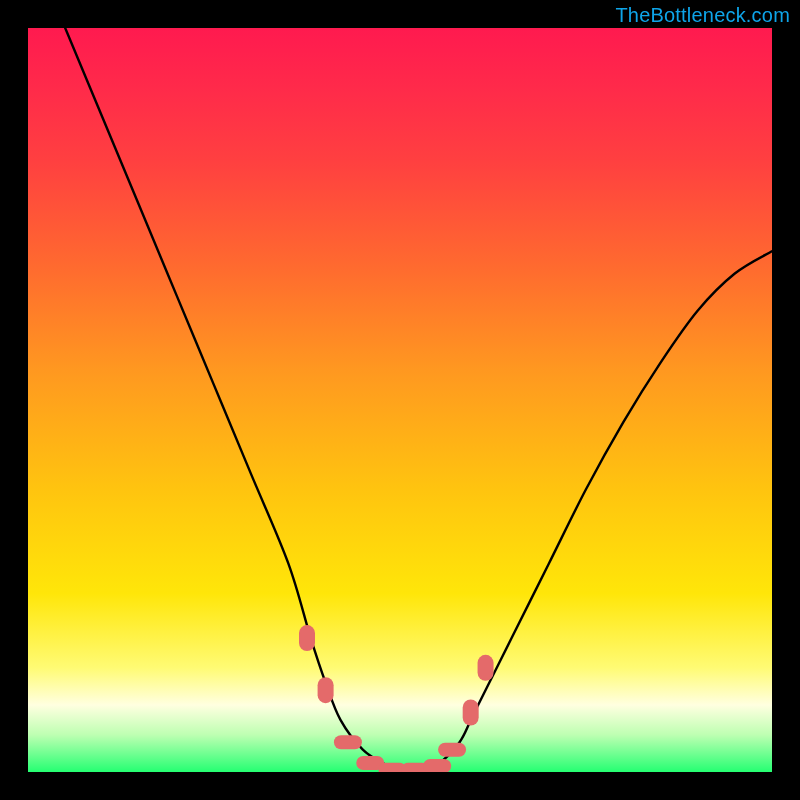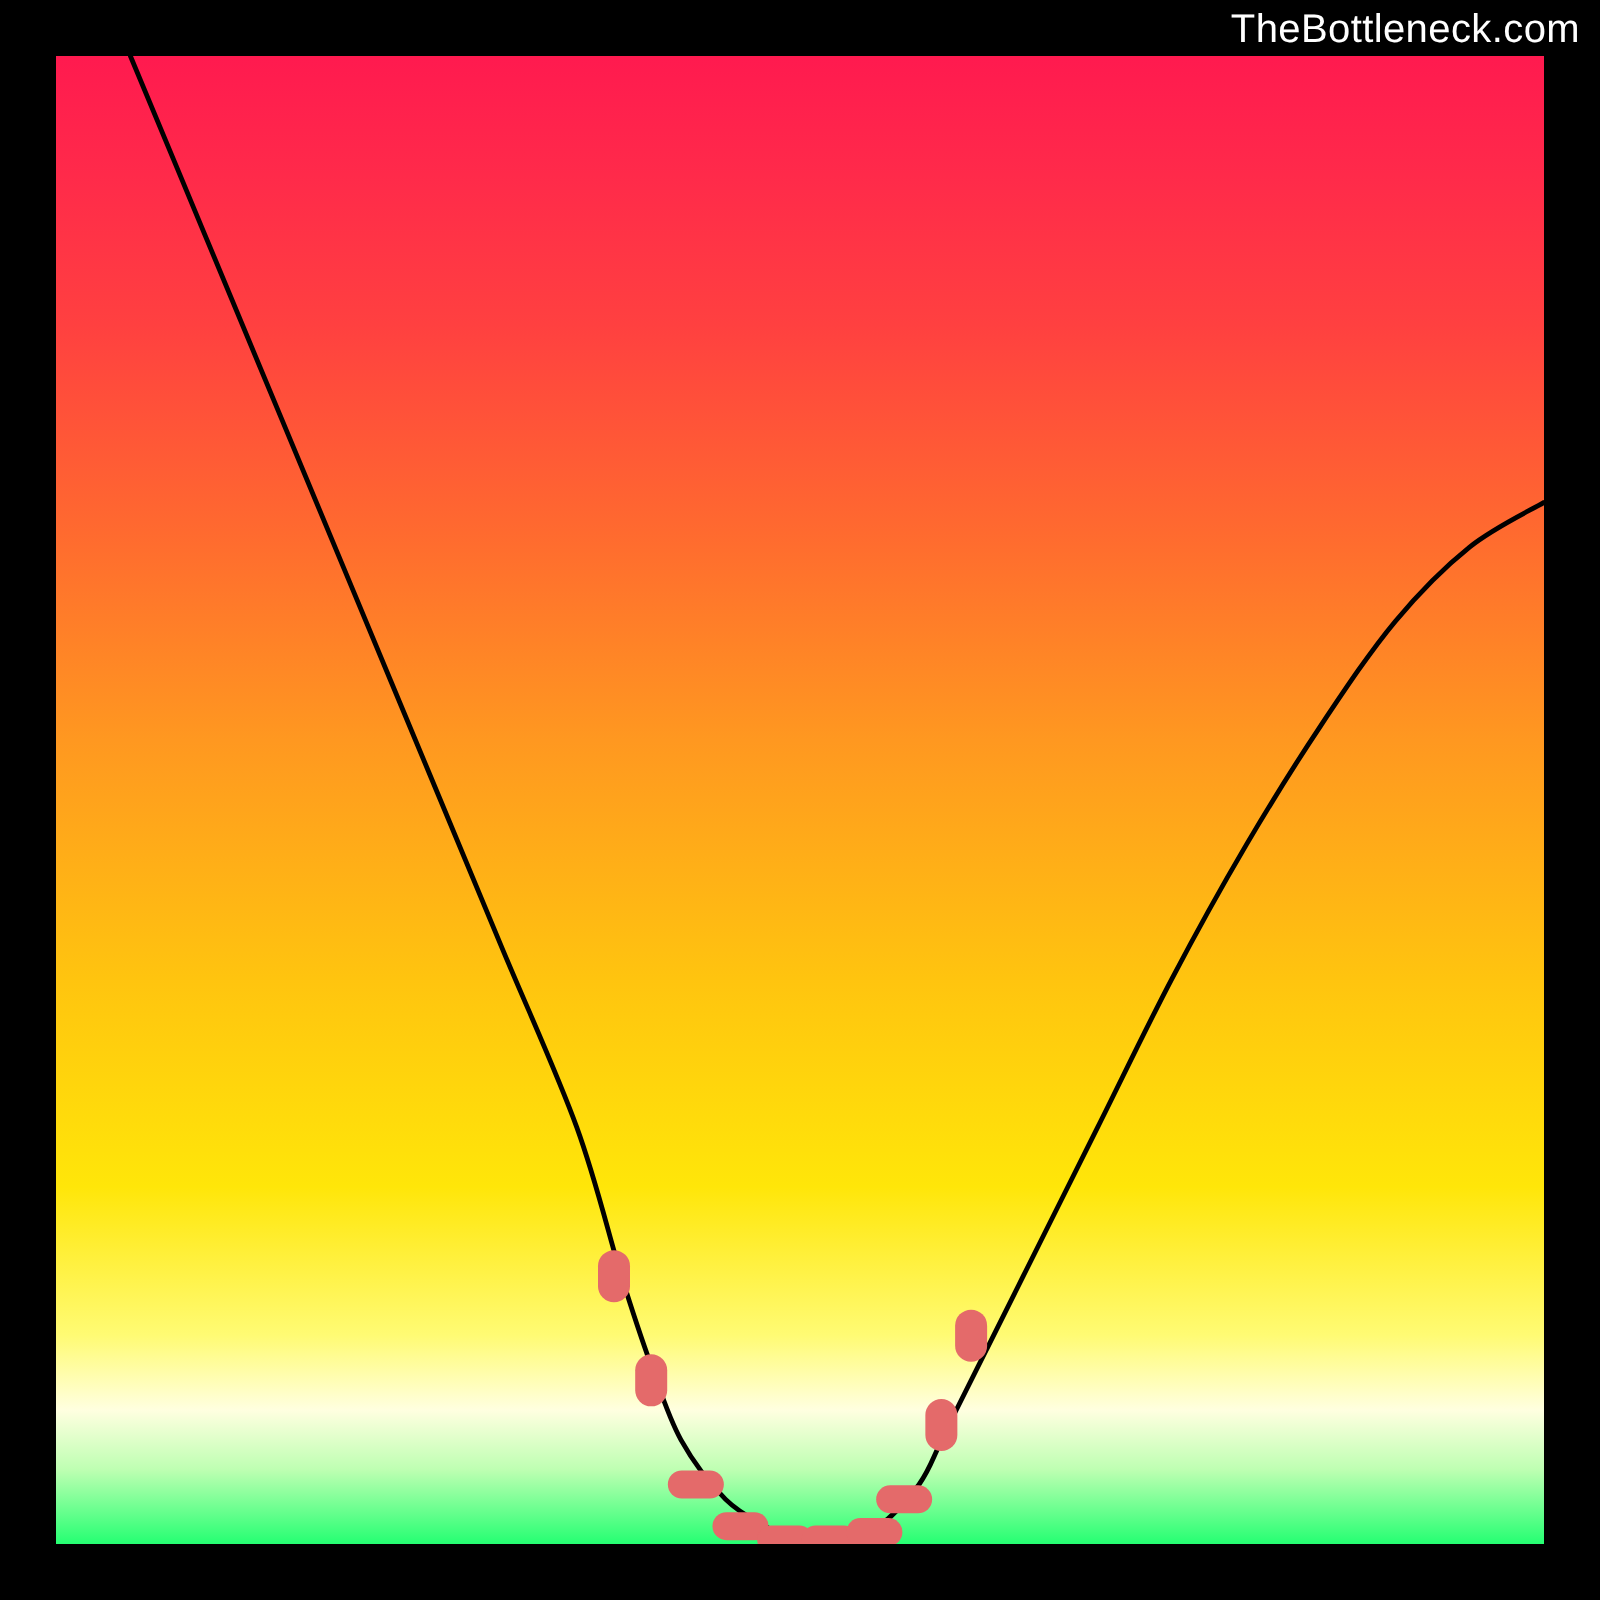--- a/index.html
+++ b/index.html
@@ -52,21 +52,21 @@
     position: absolute;
     top: 0;
     left: 0;
     width: 744px;
     height: 744px;
   }
   .watermark {
     position: absolute;
     top: 4px;
     right: 10px;
-    color: #ffffff;
+    color: #0ea5e9;
     font-size: 20px;
     font-weight: 500;
     letter-spacing: 0.2px;
     user-select: none;
   }
 </style>
 </head>
 <body>
 
 <div class="frame">

